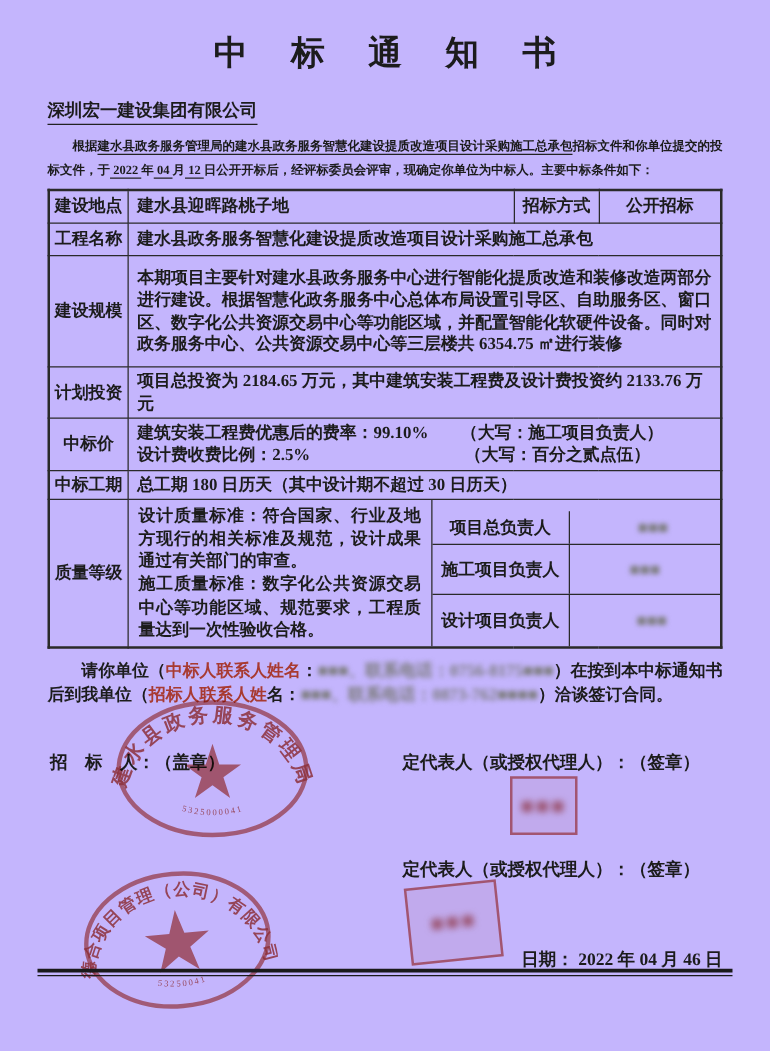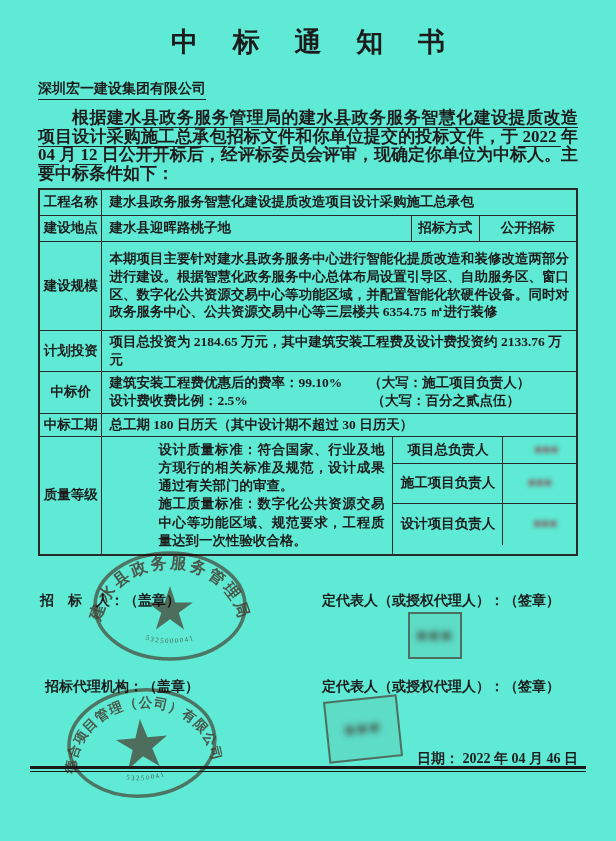--- a/index.html
+++ b/index.html
@@ -1,21 +1,21 @@
 <!DOCTYPE html>
 <html><head>
 <meta charset="utf-8">
 <style>
   * { box-sizing: border-box; margin: 0; padding: 0; }
   html,body { background:#e8e8e8; }
   .page {
     position: relative;
     width: 616px; height: 841px;
     margin: 0 auto;
-    background: #5eead4;
+    background: #c4b5fd;
     color: #1c1c1c;
     font-family: "Liberation Serif", "DejaVu Serif", serif;
     overflow: hidden;
   }
   .content { padding: 0 38px; }
   .doc-title {
     margin-top: 24px;
     text-align: center;
     font-size: 27px;
     font-weight: bold;
@@ -25,21 +25,21 @@
   .recipient {
     margin-top: 20px;
     font-size: 14px;
     font-weight: bold;
     display: inline-block;
     border-bottom: 1.5px solid #222;
     padding-bottom: 1px;
   }
   .intro {
     margin-top: 9px;
-    font-size: 17px;
+    font-size: 10px;
     font-weight: 600;
     line-height: 18.5px;
     text-align: justify;
     text-indent: 2em;
   }
   .u { border-bottom: 1px solid #222; }
   .main-table {
     margin-top: 5px;
     width: 540px;
     border-collapse: collapse;
@@ -51,21 +51,21 @@
     border: 1px solid #2a2a2a;
     padding: 2px 7px;
     vertical-align: middle;
   }
   .main-table td.lbl { text-align: center; padding: 2px 2px; }
   .scale-cell { line-height: 17.8px; text-align: justify; }
   .caps1 { margin-left: 26px; }
   .price-l2 .val { display: inline-block; width: 262px; }
   .scope-lbl div { text-align: center; line-height: 20px; }
   .q-cell { padding: 0 !important; }
-  .q-wrap { display: flex; align-items: flex-start; margin-left: 48px; }
+  .q-wrap { display: flex; align-items: flex-end; }
   .q-text {
     width: 243px; flex: 0 0 243px;
     border-right: 1px solid #2a2a2a;
     padding: 4px 8px;
     line-height: 18.3px;
     text-align: justify;
   }
   .q-sub { flex: 1; display: flex; flex-direction: column; }
   .q-row { display: flex; align-items: stretch; border-bottom: 1px solid #2a2a2a; }
   .q-row:last-child { border-bottom: none; gap: 11px; }
@@ -136,28 +136,28 @@
 
     <table class="main-table">
       <colgroup>
           <col style="width:64px">
           <col style="width:310px">
           <col style="width:68px">
           <col style="width:98px">
         </colgroup>
       <tbody>
           <tr style="height:26px">
-        <td class="lbl">工程名称</td>
-        <td colspan="3">建水县政务服务智慧化建设提质改造项目设计采购施工总承包</td>
-      </tr>
-      <tr style="height:26px">
         <td class="lbl">建设地点</td>
         <td>建水县迎晖路桃子地</td>
         <td class="lbl">招标方式</td>
         <td class="lbl">公开招标</td>
+      </tr>
+      <tr style="height:26px">
+        <td class="lbl">工程名称</td>
+        <td colspan="3">建水县政务服务智慧化建设提质改造项目设计采购施工总承包</td>
       </tr>
       <tr style="height:89px">
         <td class="lbl">建设规模</td>
         <td colspan="3" class="scale-cell">本期项目主要针对建水县政务服务中心进行智能化提质改造和装修改造两部分进行建设。根据智慧化政务服务中心总体布局设置引导区、自助服务区、窗口区、数字化公共资源交易中心等功能区域，并配置智能化软硬件设备。同时对政务服务中心、公共资源交易中心等三层楼共 6354.75 ㎡进行装修</td>
       </tr>
       <tr style="height:23px">
         <td class="lbl">计划投资</td>
         <td colspan="3">项目总投资为 2184.65 万元，其中建筑安装工程费及设计费投资约 2133.76 万元</td>
       </tr>
       <tr style="height:42px">
@@ -198,20 +198,21 @@
                       <span class="blurred">■■■</span>
                     </div>
               </div>
             </div>
           </div>
         </td>
       </tr>
     </tbody>
       </table>
 
+    <p class="contact"><span>请你单位（</span><span class="red-t">中标人联系人姓名</span><span>：</span><span class="blurred">■■■、联系电话：0756-8175■■■</span><span>）在按到本中标通知书后到我单位（</span><span class="red-t">招标人联系人姓</span><span>名：</span><span class="blurred">■■■、联系电话：0873-762■■■■</span><span>）洽谈签订合同。</span></p>
 
     <div class="sig-area">
 
       <span class="sig-label" style="left:2px; top:34px;">招　标　人：（盖章）</span>
       <span class="sig-label" style="left:284px; top:34px;">定代表人（或授权代理人）：（签章）</span>
 
       <svg class="seal-svg" style="left:50px; top:-10px;" width="164" height="118" viewBox="0 0 164 118">
         <ellipse cx="82" cy="58" rx="75" ry="53" fill="none" stroke="#c2544b" stroke-width="3.5" opacity="0.75"></ellipse>
         <defs>
           <path id="arcTop1" d="M 12,82 A 70,62 0 0 1 152,82"></path>
@@ -223,21 +224,20 @@
         <polygon points="0,-1 0.2245,-0.309 0.951,-0.309 0.3633,0.118 0.5878,0.809 0,0.382 -0.5878,0.809 -0.3633,0.118 -0.951,-0.309 -0.2245,-0.309" transform="translate(82,62) scale(24)" fill="#c4554c" opacity="0.8"></polygon>
         <text font-size="7" fill="#b8453c" opacity="0.8" letter-spacing="1.5">
           <textPath href="#arcBot1" startOffset="50%" text-anchor="middle">5325000041</textPath>
         </text>
       </svg>
 
       <div class="sqseal" style="left:370px; top:54px; width:54px; height:47px;">
         <span>■■■</span>
       </div>
 
-      <span class="sig-label" style="left:7px; top:120px;">招标代理机构：（盖章）</span>
       <span class="sig-label" style="left:284px; top:120px;">定代表人（或授权代理人）：（签章）</span>
 
       <svg class="seal-svg" style="left:25px; top:128px; transform:rotate(-5deg);" width="158" height="116" viewBox="0 0 158 116">
         <ellipse cx="79" cy="57" rx="73" ry="53" fill="none" stroke="#c2544b" stroke-width="3.5" opacity="0.75"></ellipse>
         <defs>
           <path id="arcTop2" d="M 10,84 A 68,62 0 0 1 148,84"></path>
           <path id="arcBot2" d="M 42,84 A 48,26 0 0 0 118,84"></path>
         </defs>
         <text font-size="13.5" font-weight="bold" fill="#b8453c" opacity="0.85" letter-spacing="1">
           <textPath href="#arcTop2" startOffset="50%" text-anchor="middle">德合项目管理（公司）有限公司</textPath>

